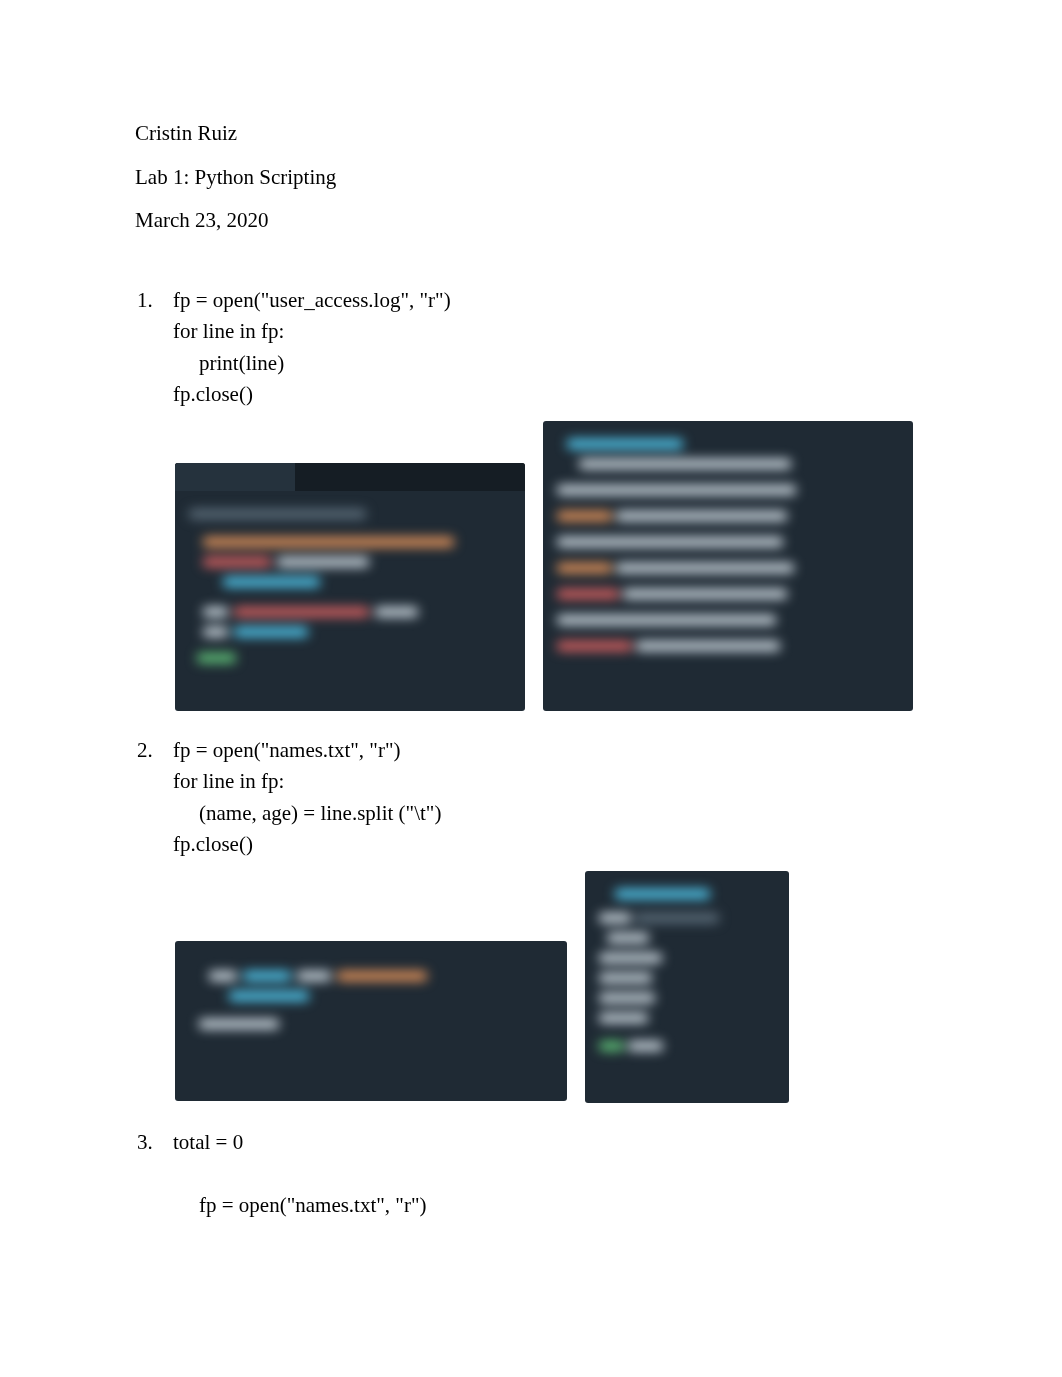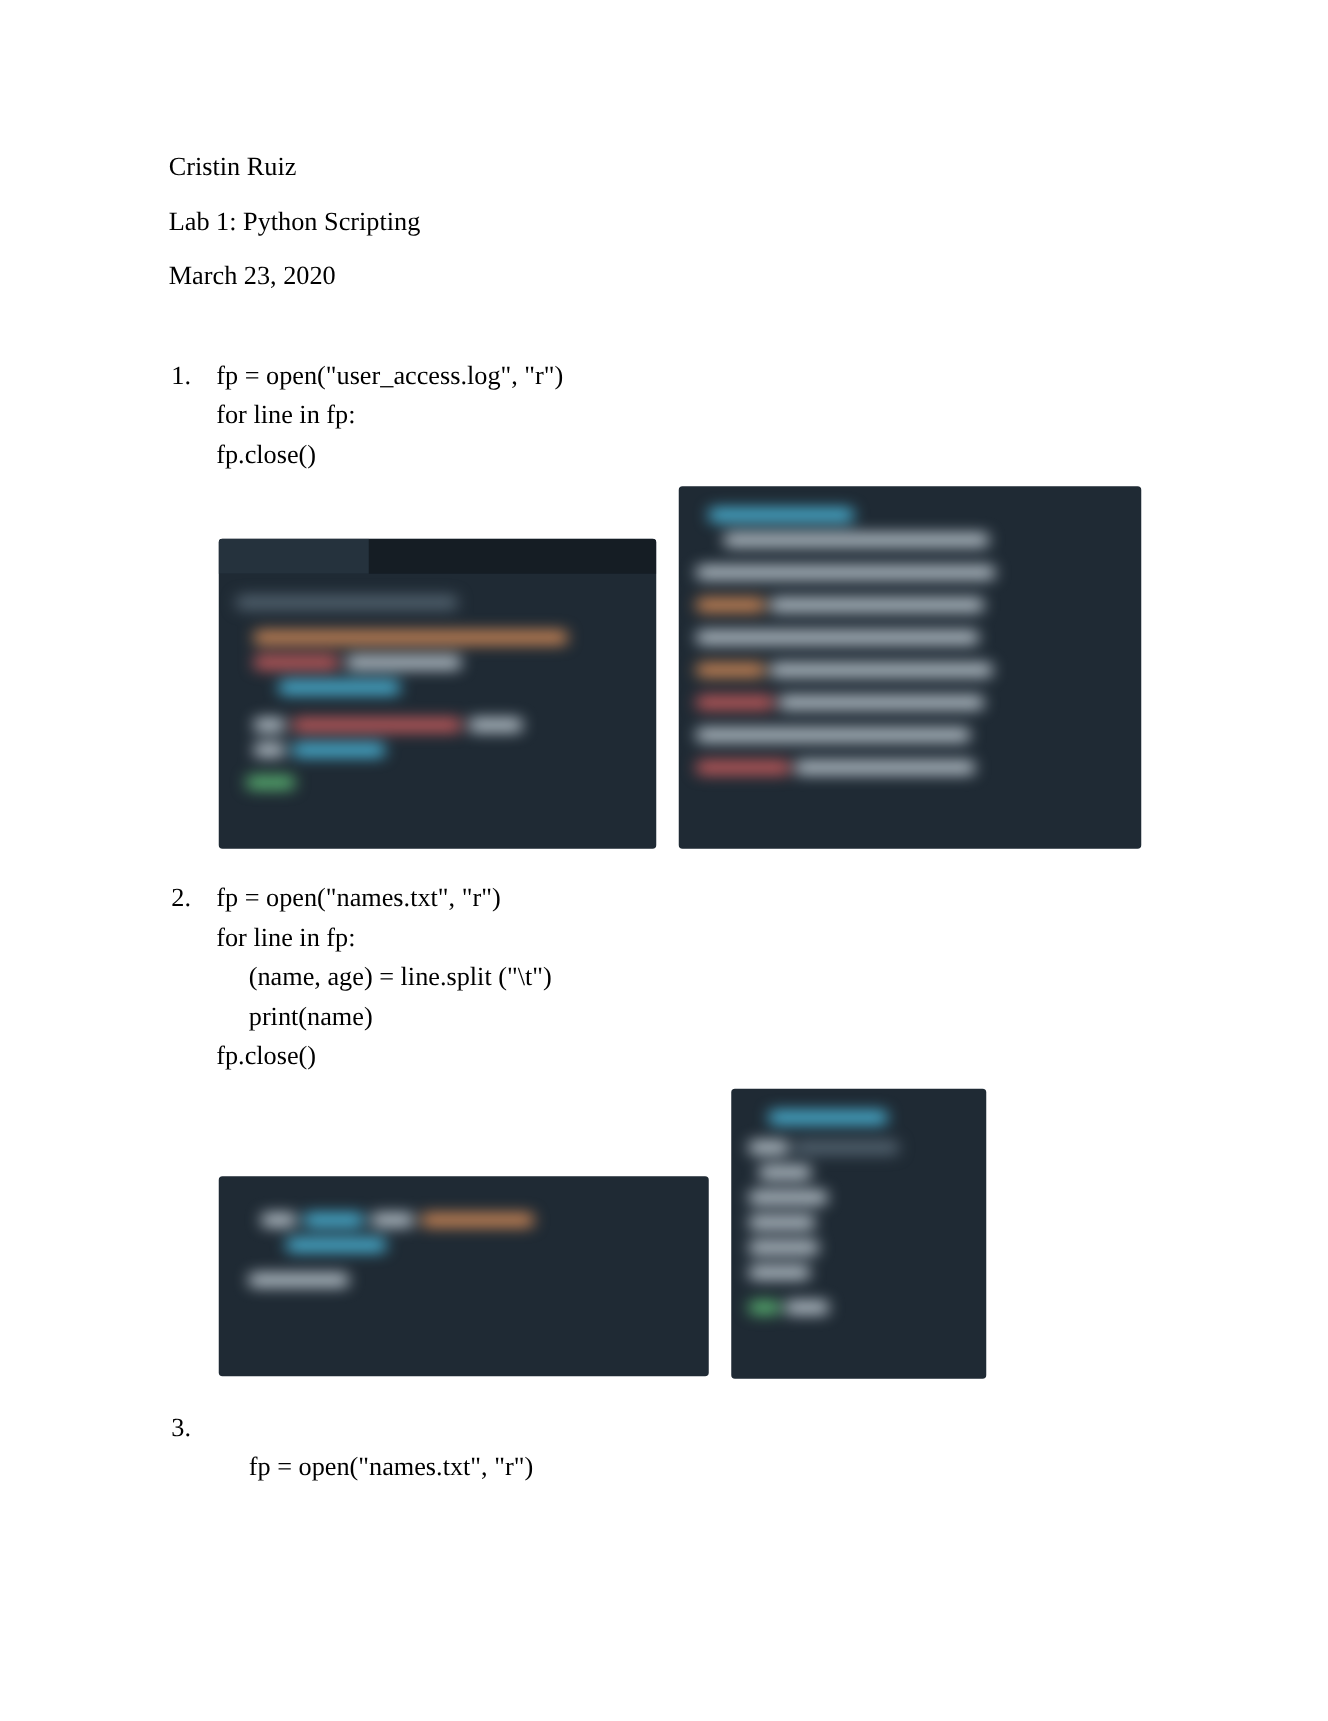--- a/index.html
+++ b/index.html
@@ -99,20 +99,21 @@
 <div class="header-line">Lab 1: Python Scripting</div>
 <div class="header-line">March 23, 2020</div>
 
 <div class="spacer-med"></div>
 
 <div class="item">
   <div class="item-num">1.</div>
   <div class="item-body">
     <div class="code-line">fp = open("user_access.log", "r")</div>
     <div class="code-line">for line in fp:</div>
+    <div class="code-line indent1">print(line)</div>
     <div class="code-line">fp.close()</div>
   </div>
 </div>
 
 <div class="screenshot-row">
   <div class="ide-panel ide-left-1">
     <div class="tab-bar">
       <div class="tab-active"></div>
     </div>
     <div class="blur-block">
@@ -171,21 +172,20 @@
     </div>
   </div>
 </div>
 
 <div class="item">
   <div class="item-num">2.</div>
   <div class="item-body">
     <div class="code-line">fp = open("names.txt", "r")</div>
     <div class="code-line">for line in fp:</div>
     <div class="code-line indent1">(name, age) = line.split ("\t")</div>
-    <div class="code-line indent1">print(name)</div>
     <div class="code-line">fp.close()</div>
   </div>
 </div>
 
 <div class="screenshot-row">
   <div class="ide-panel ide-left-2">
     <div class="blur-block" style="padding-top:30px;">
       <div style="display:flex;gap:6px;margin-left:20px;">
         <div class="blur-line blur-white" style="width:8%;"></div>
         <div class="blur-line blur-cyan" style="width:14%;"></div>
@@ -215,16 +215,17 @@
         <div class="blur-line blur-green" style="width:14%;"></div>
         <div class="blur-line blur-white" style="width:20%;"></div>
       </div>
     </div>
   </div>
 </div>
 
 <div class="item">
   <div class="item-num">3.</div>
   <div class="item-body">
+    <div class="code-line">total = 0</div>
     <div class="code-line">&nbsp;</div>
     <div class="code-line indent1">fp = open("names.txt", "r")</div>
   </div>
 </div>
 
 </body></html>

